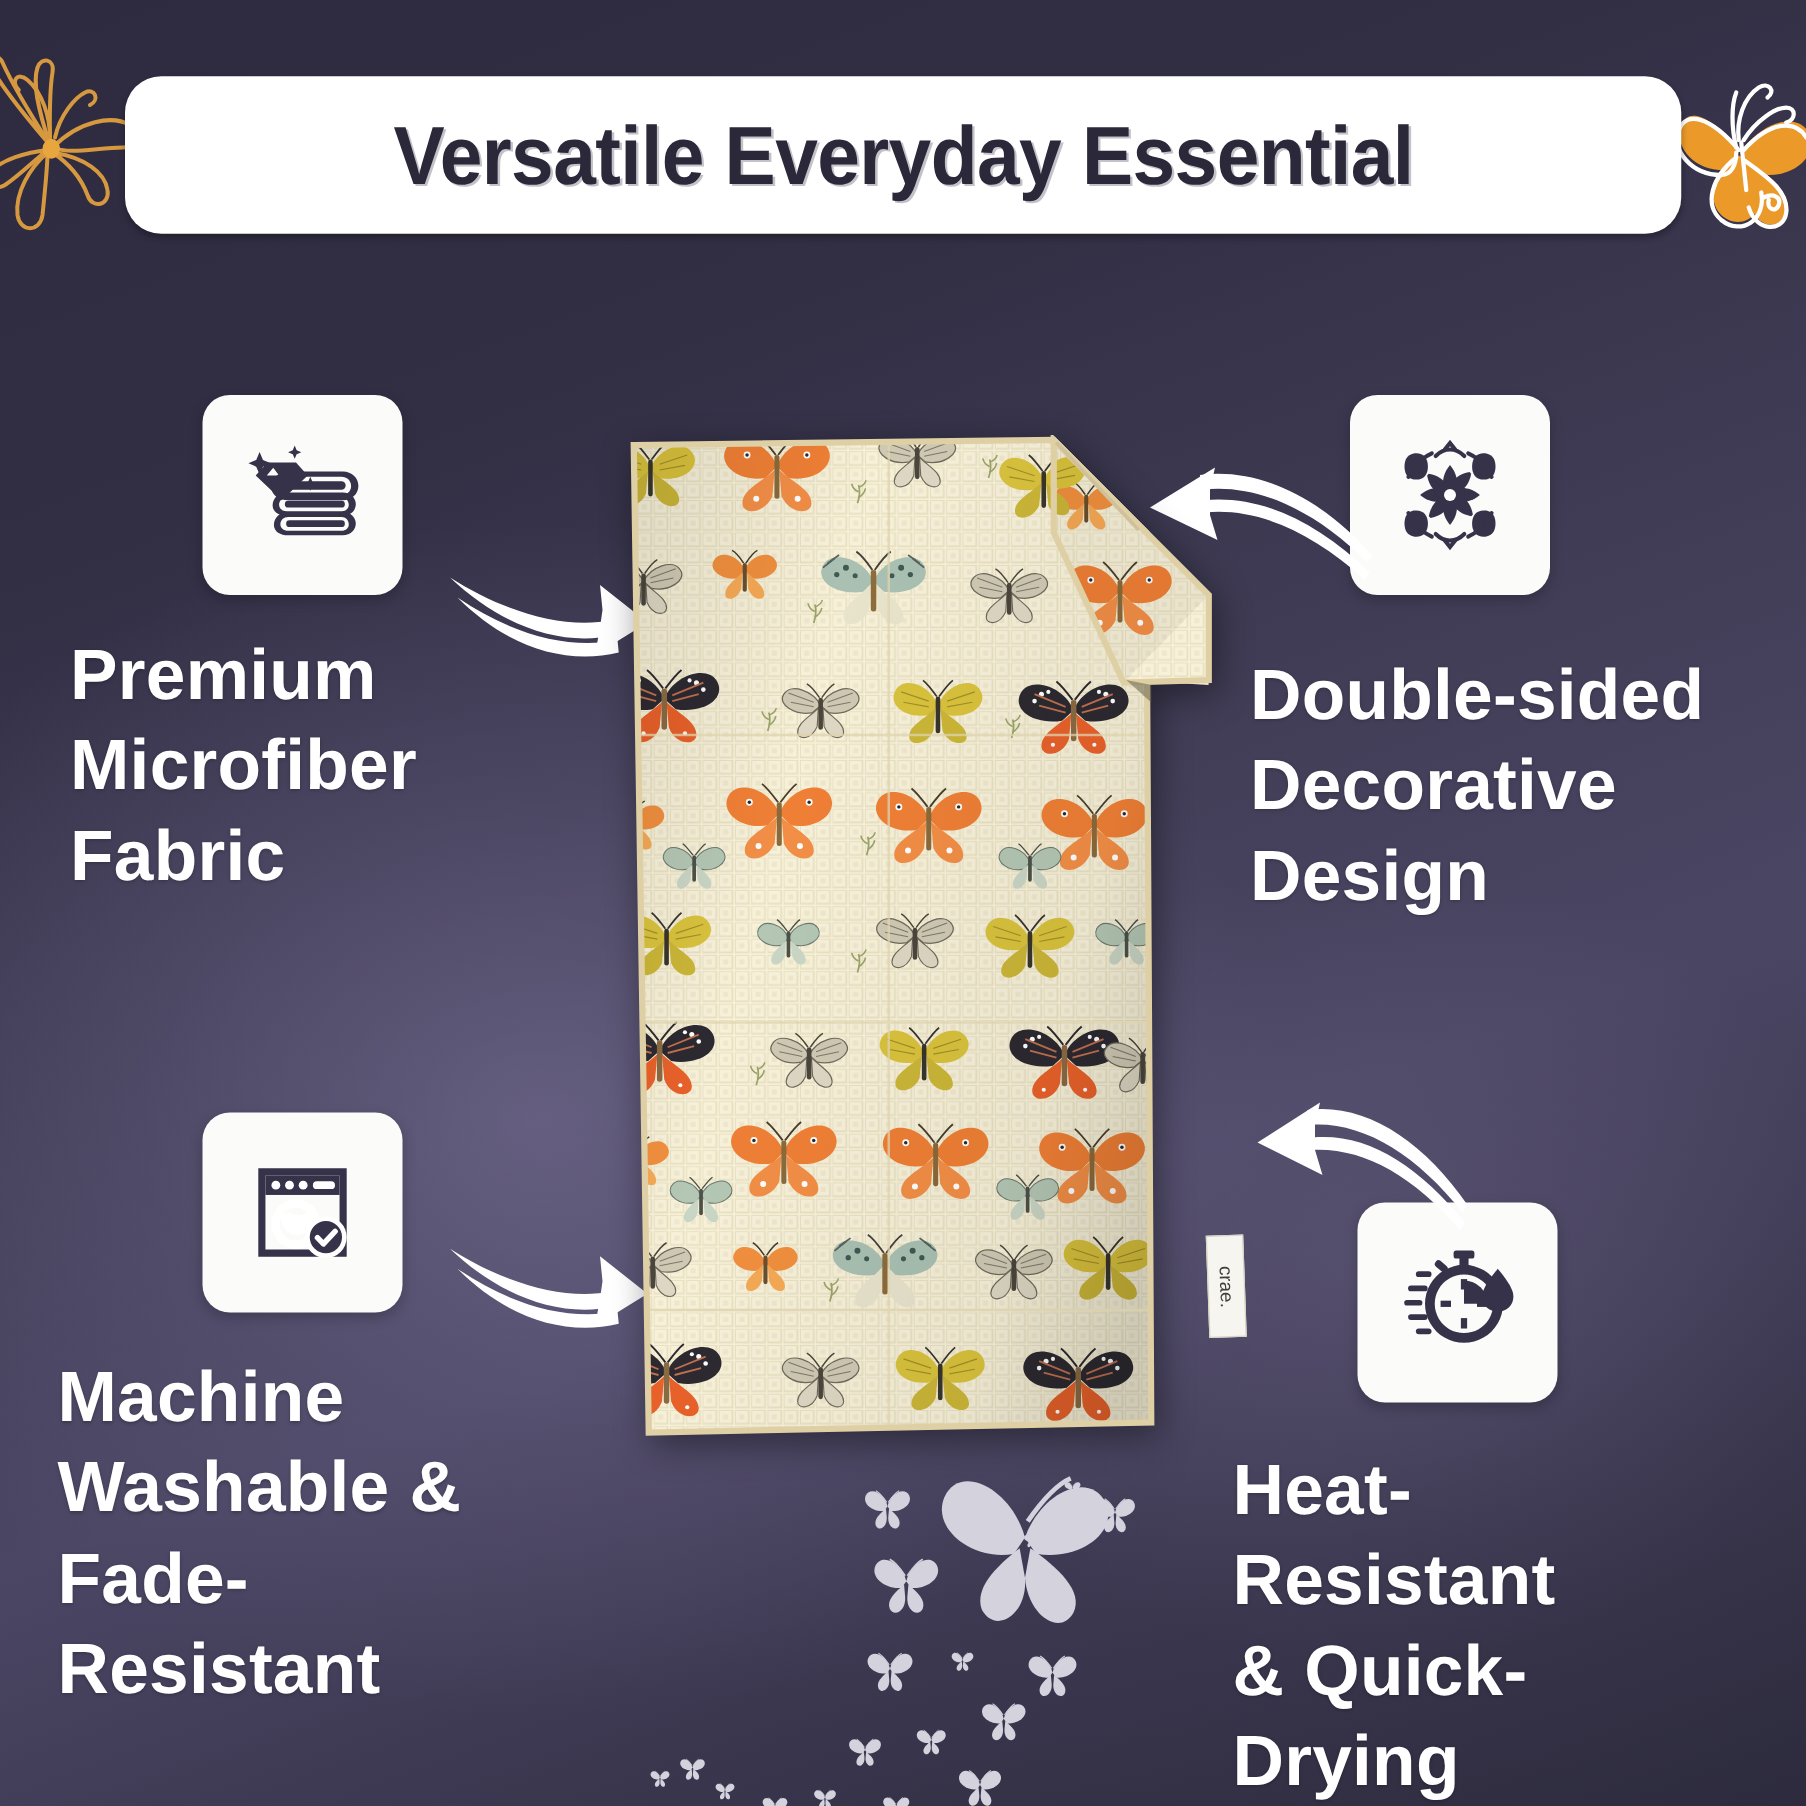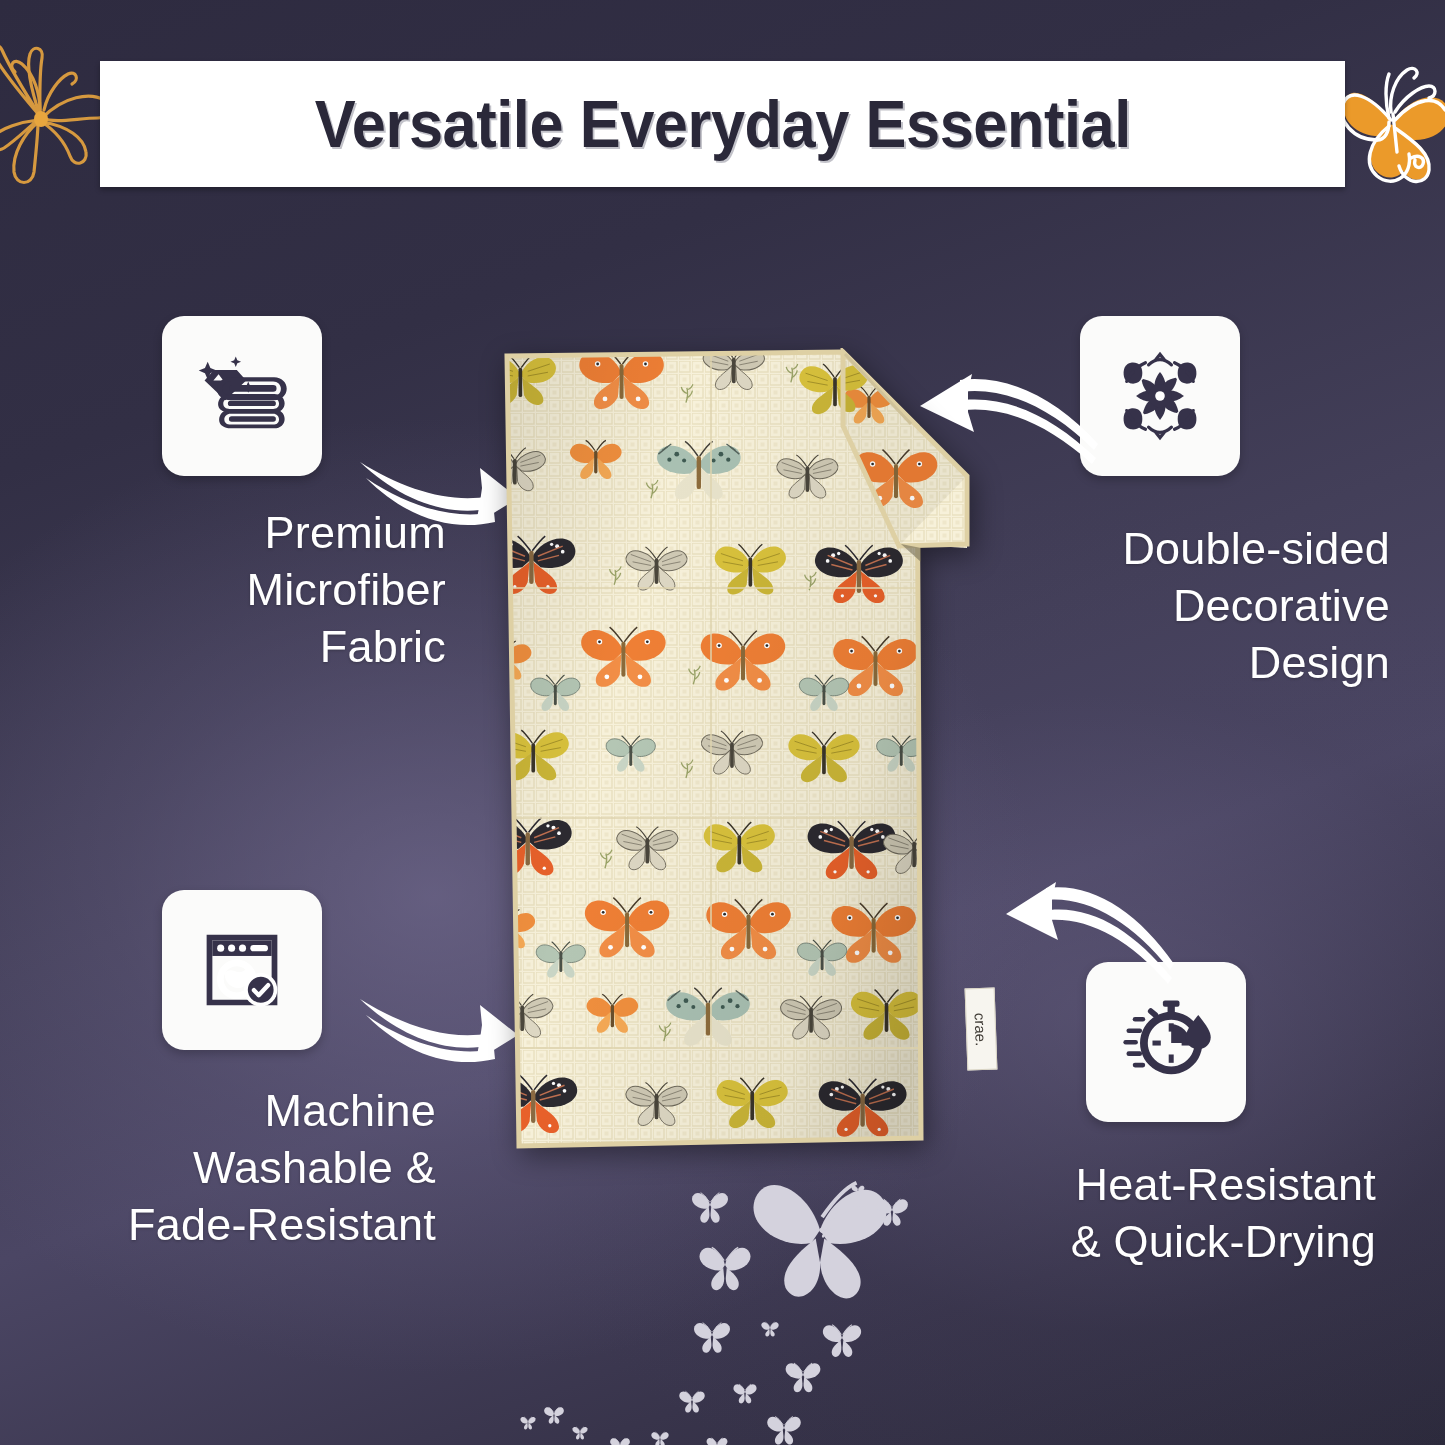--- a/index.html
+++ b/index.html
@@ -21,21 +21,21 @@
   
   .corner-fly { position:absolute; }
   #fly-tl { left:-14px; top:38px; width:130px; height:160px; }
   #fly-tr { right:-6px; top:48px; width:116px; height:164px; }
 
   
   #banner {
     position:absolute; left:100px; top:61px; width:1245px; height:126px;
     background:#ffffff;
     box-shadow:0 3px 5px rgba(0,0,0,0.30);
-    display:flex; align-items:center; justify-content:center;
+    display:flex; align-items:center; justify-content:center;border-radius:29px;
   }
   #banner-title {
     font-family:"Liberation Sans Narrow","Liberation Sans", sans-serif;
     font-weight:700;
     font-size:66px;
     letter-spacing:-0.5px;
     color:#2a2839;
     transform:scaleX(0.93);
     white-space:nowrap;
     text-shadow:2px 2px 0 rgba(120,120,135,0.45);
@@ -45,24 +45,24 @@
   .feature { position:absolute; width:390px; }
   .icon-box {
     width:160px; height:160px; border-radius:22px;
     background:#fbfbfa;
     box-shadow:0 4px 10px rgba(0,0,0,0.22);
     display:flex; align-items:center; justify-content:center;
   }
   .icon-box svg { width:104px; height:104px; display:block; }
   .feat-label {
     color:#ffffff;
-    font-size:45px;
+    font-size:57px;
     line-height:1.27;
-    font-weight:400;
-    text-align:right;
+    font-weight:700;
+    text-align:left;
     letter-spacing:0.2px;
     white-space:pre-line;
     text-shadow:0 1px 3px rgba(0,0,0,0.25);
   }
 
   #feat-premium   { left:56px;  top:316px; }
   #feat-premium .icon-box  { margin-left:106px; }
   #feat-premium .feat-label{ margin-top:28px; }
 
   #feat-double    { left:1000px; top:316px; }

